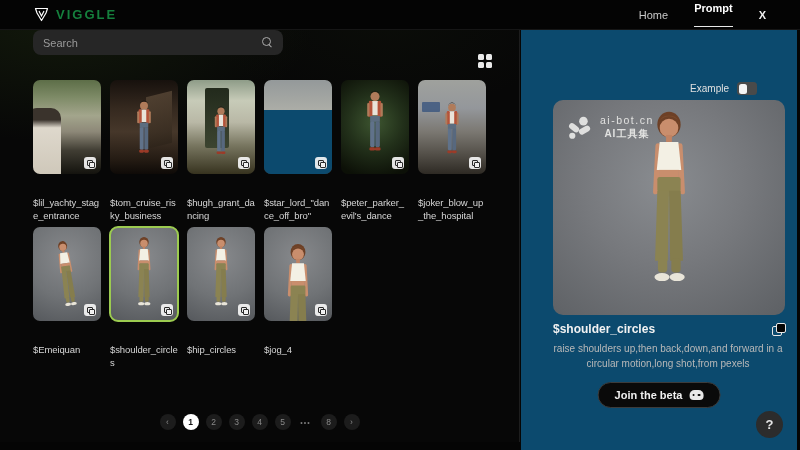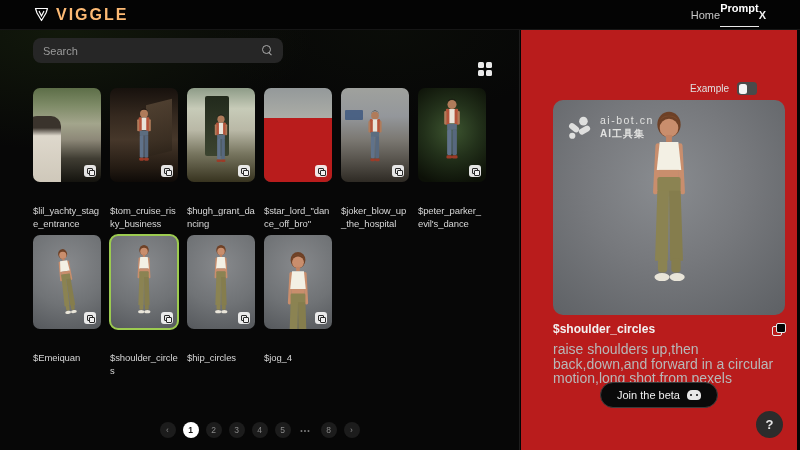--- a/index.html
+++ b/index.html
@@ -6,28 +6,28 @@
   html,body { width:800px; height:450px; overflow:hidden; background:#050505;
     font-family:"Liberation Sans", sans-serif; }
   .app { position:relative; width:800px; height:450px; background:#050505; color:#fff; }
 
   
   .header { position:absolute; top:0; left:0; right:0; height:30px;
     display:flex; align-items:center; justify-content:space-between;
     padding:0 34px; border-bottom:1px solid #161616; background:#040404; z-index:5;}
   .brand { display:flex; align-items:center; gap:7px; }
   .brand-icon { width:15px; height:15px; }
-  .brand-name { font-size:16px; font-weight:bold; letter-spacing:2px; color:#fdba74; }
-  .nav { display:flex; align-items:center; }
+  .brand-name { font-size:13px; font-weight:bold; letter-spacing:2px; color:#15803d; }
+  .nav { display:flex; align-items:center; gap:26px; }
   .nav-item { font-size:11px; color:#c9c9c9; cursor:pointer; }
   .nav-item.active { color:#fff; font-weight:bold; border-bottom:1px solid #e8e8e8; padding-bottom:12px; }
   .nav-item.bold { font-weight:bold; color:#f0f0f0; }
 
   
-  .left { position:absolute; top:30px; left:0; width:520px; height:420px;
+  .left { position:absolute; top:22px; left:0; width:520px; height:420px;
     background:
       radial-gradient(ellipse 420px 200px at 12% 0%, rgba(56,86,26,.22), transparent 60%),
       radial-gradient(ellipse 300px 150px at 75% 0%, rgba(40,60,20,.10), transparent 60%),
       #070707;
     border-right:1px solid #1d1d1d; }
 
   .searchbar { position:absolute; left:33px; top:8px; width:250px; height:25px;
     background:#262626; border-radius:8px; display:flex; align-items:center;
     justify-content:space-between; padding:0 10px; cursor:text; }
   .searchbar .ph { font-size:11px; color:#9a9a9a; }
@@ -94,21 +94,21 @@
 
   
   .pager { position:absolute; left:33px; right:33px; bottom:12px; display:flex;
     align-items:center; justify-content:center; gap:7px; }
   .pg { width:16px; height:16px; border-radius:50%; background:#1c1c1c; color:#8a8a8a;
     font-size:8.5px; display:flex; align-items:center; justify-content:center; cursor:pointer; }
   .pg.active { background:#fff; color:#111; font-weight:bold; }
   .pg.dots { background:transparent; color:#7a7a7a; letter-spacing:1px; font-size:7px; }
 
   
-  .right { position:absolute; top:30px; left:521px; width:276px; height:420px; background:#b91c1c; }
+  .right { position:absolute; top:30px; left:521px; width:276px; height:420px; background:#0c4a6e;text-align:center; }
   .example-row { position:absolute; top:52px; right:40px; display:flex; align-items:center; gap:8px; }
   .example-label { font-size:10px; color:#e0e0e0; }
   .toggle { width:20px; height:13px; border-radius:3.5px; background:#4a4a4a; position:relative; cursor:pointer; }
   .toggle .knob { position:absolute; left:2px; top:1.5px; width:8px; height:10px; border-radius:2.5px; background:#f5f5f5; }
 
   .preview-card { position:absolute; left:32px; top:70px; width:232px; height:215px; border-radius:10px;
     overflow:hidden; background:radial-gradient(circle at 48% 38%, #898c90 0%, #77797d 45%, #5d6064 100%); }
   .wm { position:absolute; left:14px; top:14px; display:flex; align-items:center; gap:7px; opacity:.85; }
   .wm-logo { width:26px; height:24px; }
   .wm-l1 { font-size:10.5px; font-weight:normal; letter-spacing:1.5px; color:#f4f4f2; }
@@ -116,27 +116,27 @@
   .preview-fig { position:absolute; left:50%; bottom:6px; transform:translateX(-50%); }
 
   .title-row { position:absolute; left:32px; top:292px; width:232px; display:flex;
     align-items:center; justify-content:space-between; }
   .p-title { font-size:12px; font-weight:bold; color:#f2f2f2; }
   .copy-lg { position:relative; width:13px; height:13px; cursor:pointer; }
   .copy-lg::before { content:""; position:absolute; left:0; top:3px; width:8px; height:8px;
     border:1.3px solid #e8e8e8; border-radius:2px; }
   .copy-lg::after { content:""; position:absolute; left:3.5px; top:0; width:8px; height:8px;
     border:1.3px solid #e8e8e8; border-radius:2px; background:#060606; }
-  .p-desc { position:absolute; left:32px; top:312px; width:230px; font-size:14px; line-height:14.5px;
+  .p-desc { position:absolute; left:32px; top:312px; width:230px; font-size:10px; line-height:14.5px;
     color:#b8b8b8; }
 
   .join-btn { position:absolute; left:50%; top:352px; transform:translateX(-50%);
     display:flex; align-items:center; gap:7px; padding:6px 16px; border:1px solid #3c3c3c;
     border-radius:14px; background:#0a0a0a; cursor:pointer; }
-  .join-label { font-size:11px; font-weight:normal; color:#f0f0f0; white-space:nowrap; }
+  .join-label { font-size:11px; font-weight:bold; color:#f0f0f0; white-space:nowrap; }
   .discord { position:relative; width:14px; height:10px; background:#e8e8e8;
     border-radius:5px 5px 4px 4px; }
   .discord::before { content:""; position:absolute; left:3px; top:3.5px; width:2.4px; height:2.4px;
     border-radius:50%; background:#0a0a0a; }
   .discord::after { content:""; position:absolute; right:3px; top:3.5px; width:2.4px; height:2.4px;
     border-radius:50%; background:#0a0a0a; }
 
   .help-btn { position:absolute; right:14px; bottom:12px; width:27px; height:27px; border-radius:50%;
     background:#2c2c2c; color:#e6e6e6; font-size:13px; font-weight:bold;
     display:flex; align-items:center; justify-content:center; cursor:pointer; }
@@ -247,41 +247,41 @@
 
       <div class="cell">
         <div class="thumb t4">
           <span class="fig right"></span>
           <span class="badge"></span>
         </div>
         <div class="cap">$star_lord_"dance_off_bro"</div>
       </div>
 
       <div class="cell">
+        <div class="thumb t5">
+          <span class="fig">
+              <svg width="30" height="78">
+                <use href="#char-red"></use>
+              </svg>
+            </span>
+          <span class="badge"></span>
+        </div>
+        <div class="cap">$peter_parker_evil's_dance</div>
+      </div>
+
+      <div class="cell">
         <div class="thumb t6">
           <span class="fig">
               <svg width="25" height="66">
                 <use href="#char-red"></use>
               </svg>
             </span>
           <span class="badge"></span>
         </div>
         <div class="cap">$joker_blow_up_the_hospital</div>
-      </div>
-
-      <div class="cell">
-        <div class="thumb t5">
-          <span class="fig">
-              <svg width="30" height="78">
-                <use href="#char-red"></use>
-              </svg>
-            </span>
-          <span class="badge"></span>
-        </div>
-        <div class="cap">$peter_parker_evil's_dance</div>
       </div>
 
       <div class="cell">
         <div class="thumb gray-stage">
           <span class="fig" style="transform:translateX(-50%) rotate(-8deg)">
               <svg width="32" height="76">
                 <use href="#char-woman"></use>
               </svg>
             </span>
           <span class="badge"></span>

